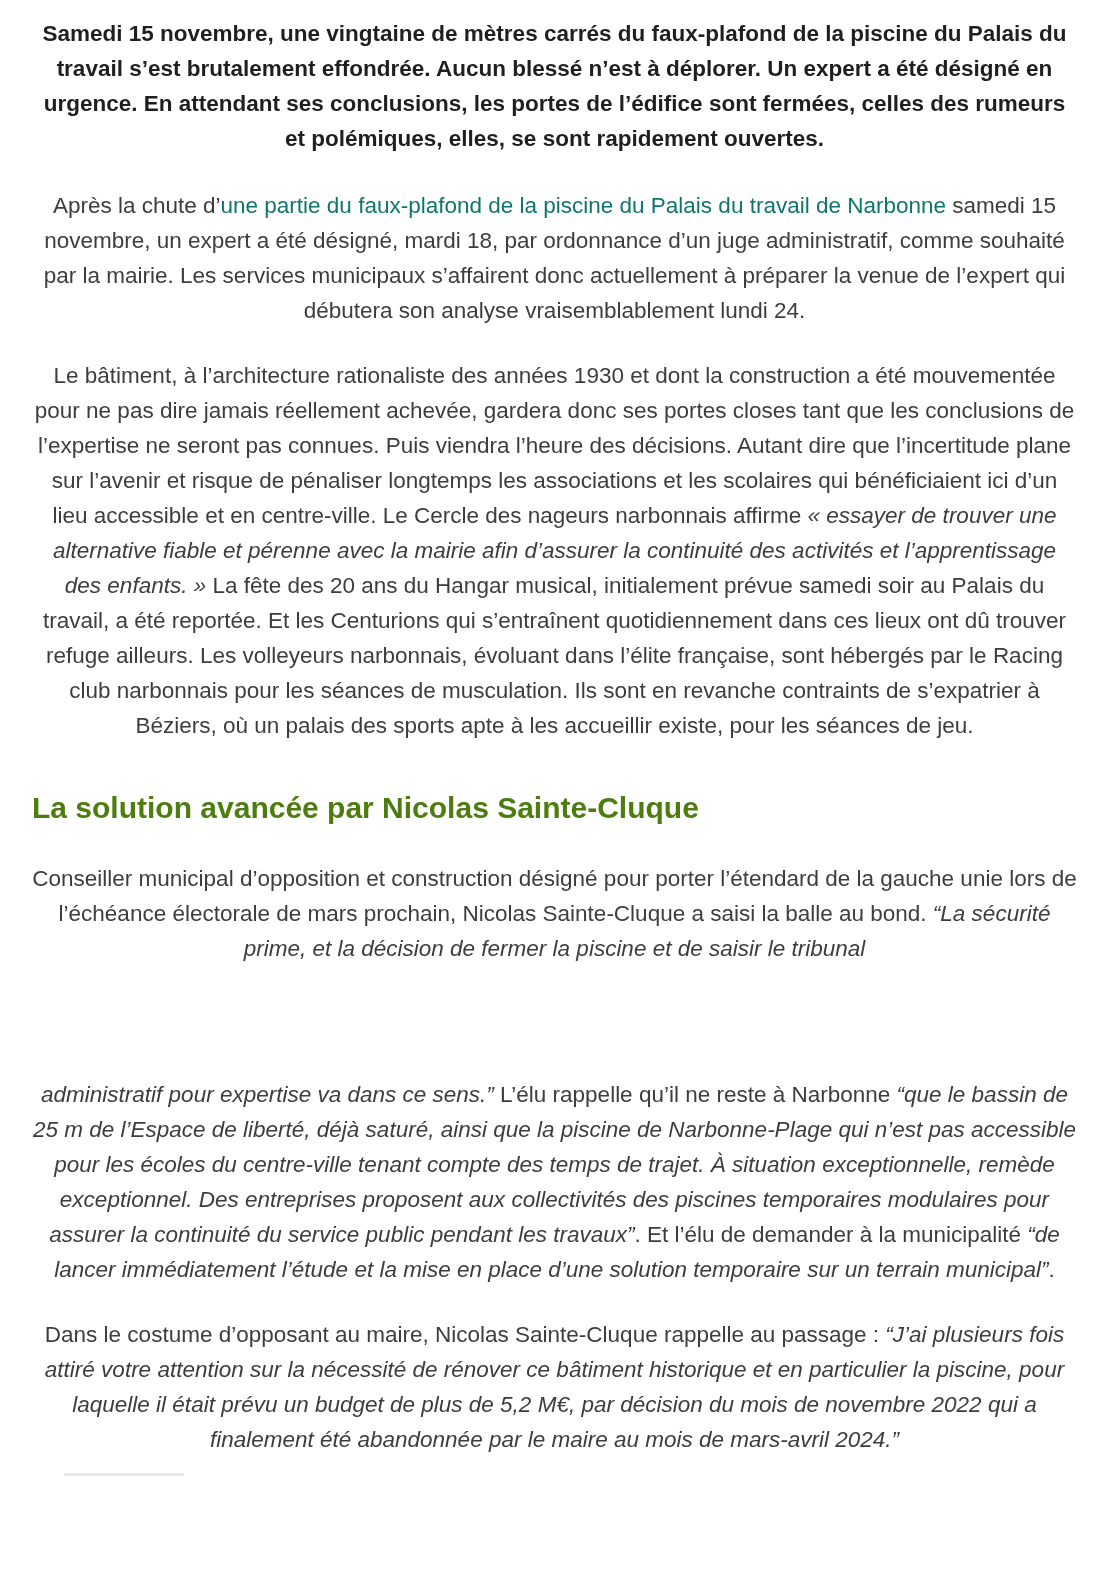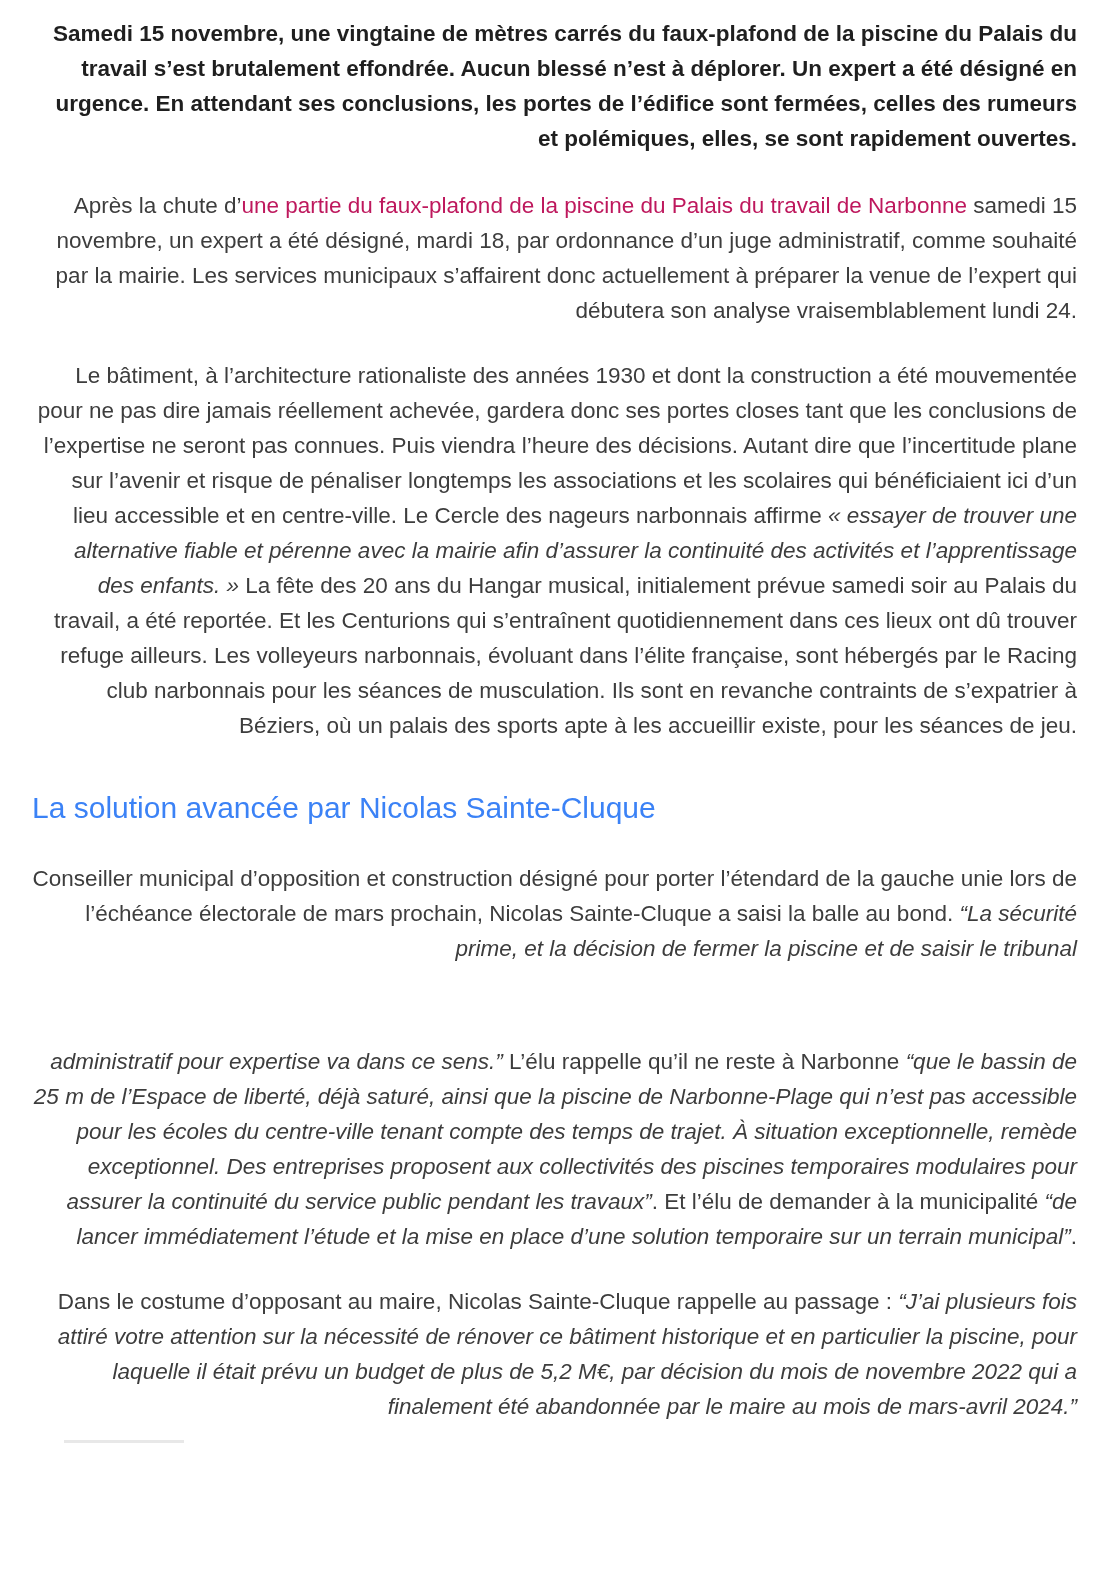--- a/index.html
+++ b/index.html
@@ -14,44 +14,44 @@
     color: #3d3d3d;
     -webkit-font-smoothing: antialiased;
   }
   .article {
     padding: 16px 30px 40px 32px;
   }
   .article p {
     font-size: 22.5px;
     line-height: 35px;
     margin: 0 0 30px 0;
-    text-align: right;
+    text-align: center;
   }
   p.intro {
     font-weight: bold;
     color: #1f1f1f;
     margin-bottom: 32px;
   }
   a.article-link {
-    color: #be185d;
+    color: #0f766e;
     text-decoration: none;
     cursor: pointer;
   }
   .quote-italic {
     font-style: italic;
   }
   h2.section-heading {
     font-size: 30px;
-    font-weight: 400;
-    color: #3b82f6;
+    font-weight: 700;
+    color: #4d7c0f;
     margin: 46px 0 34px 0;
     line-height: 38px;
   }
   p.page-gap {
-    margin-top: 78px;
+    margin-top: 111px;
   }
   p.last {
     margin-bottom: 16px;
   }
   .scan-artifact {
     width: 120px;
     height: 3px;
     background: #e8e8e8;
     margin: 14px 0 0 32px;
   }

